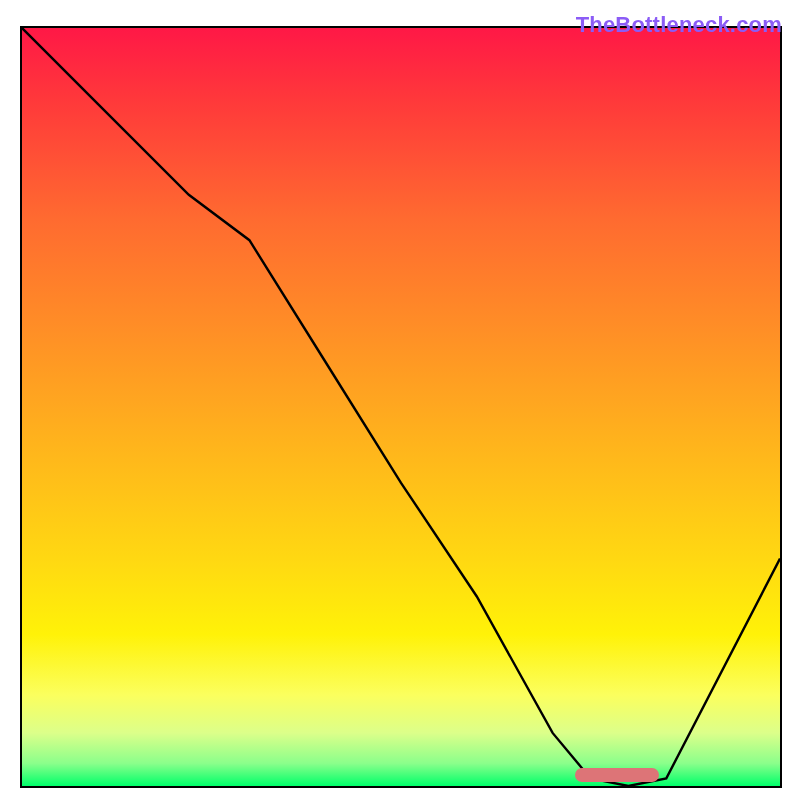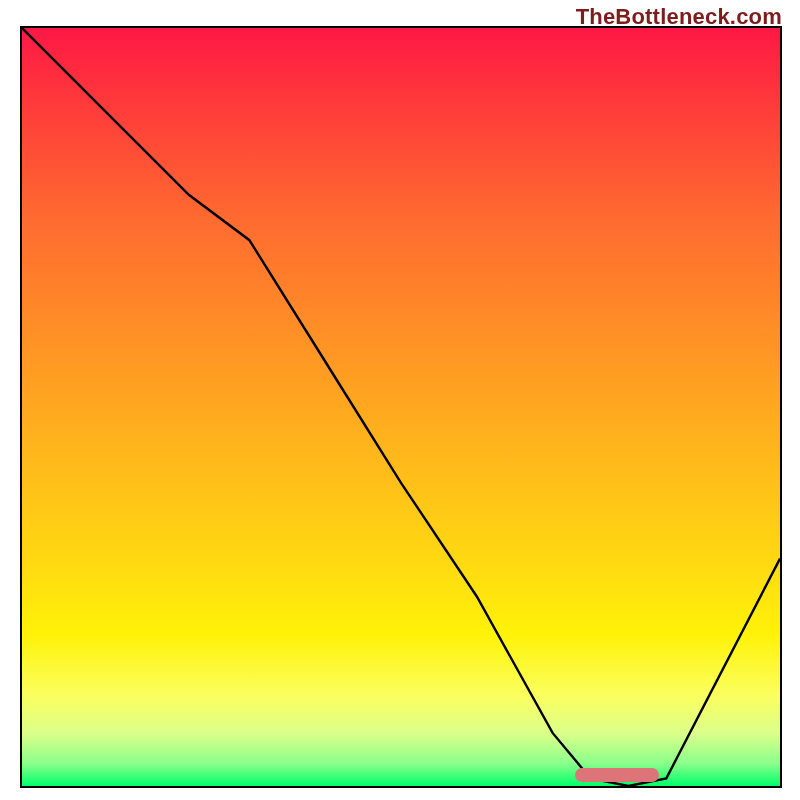--- a/index.html
+++ b/index.html
@@ -4,26 +4,26 @@
 <style>
   * { margin: 0; padding: 0; box-sizing: border-box; }
   html, body { width: 800px; height: 800px; overflow: hidden; background: #fff; }
   .container {
     position: relative;
     width: 800px;
     height: 800px;
   }
   .watermark {
     position: absolute;
-    top: 4px;
+    top: 12px;
     right: 18px;
     font-family: Arial, sans-serif;
     font-size: 22px;
     font-weight: 600;
-    color: #7f1d1d;
+    color: #8b5cf6;
     letter-spacing: 0.2px;
     z-index: 5;
   }
   .plot {
     position: absolute;
     left: 20px;
     top: 26px;
     width: 762px;
     height: 762px;
     border: 2px solid #000;

